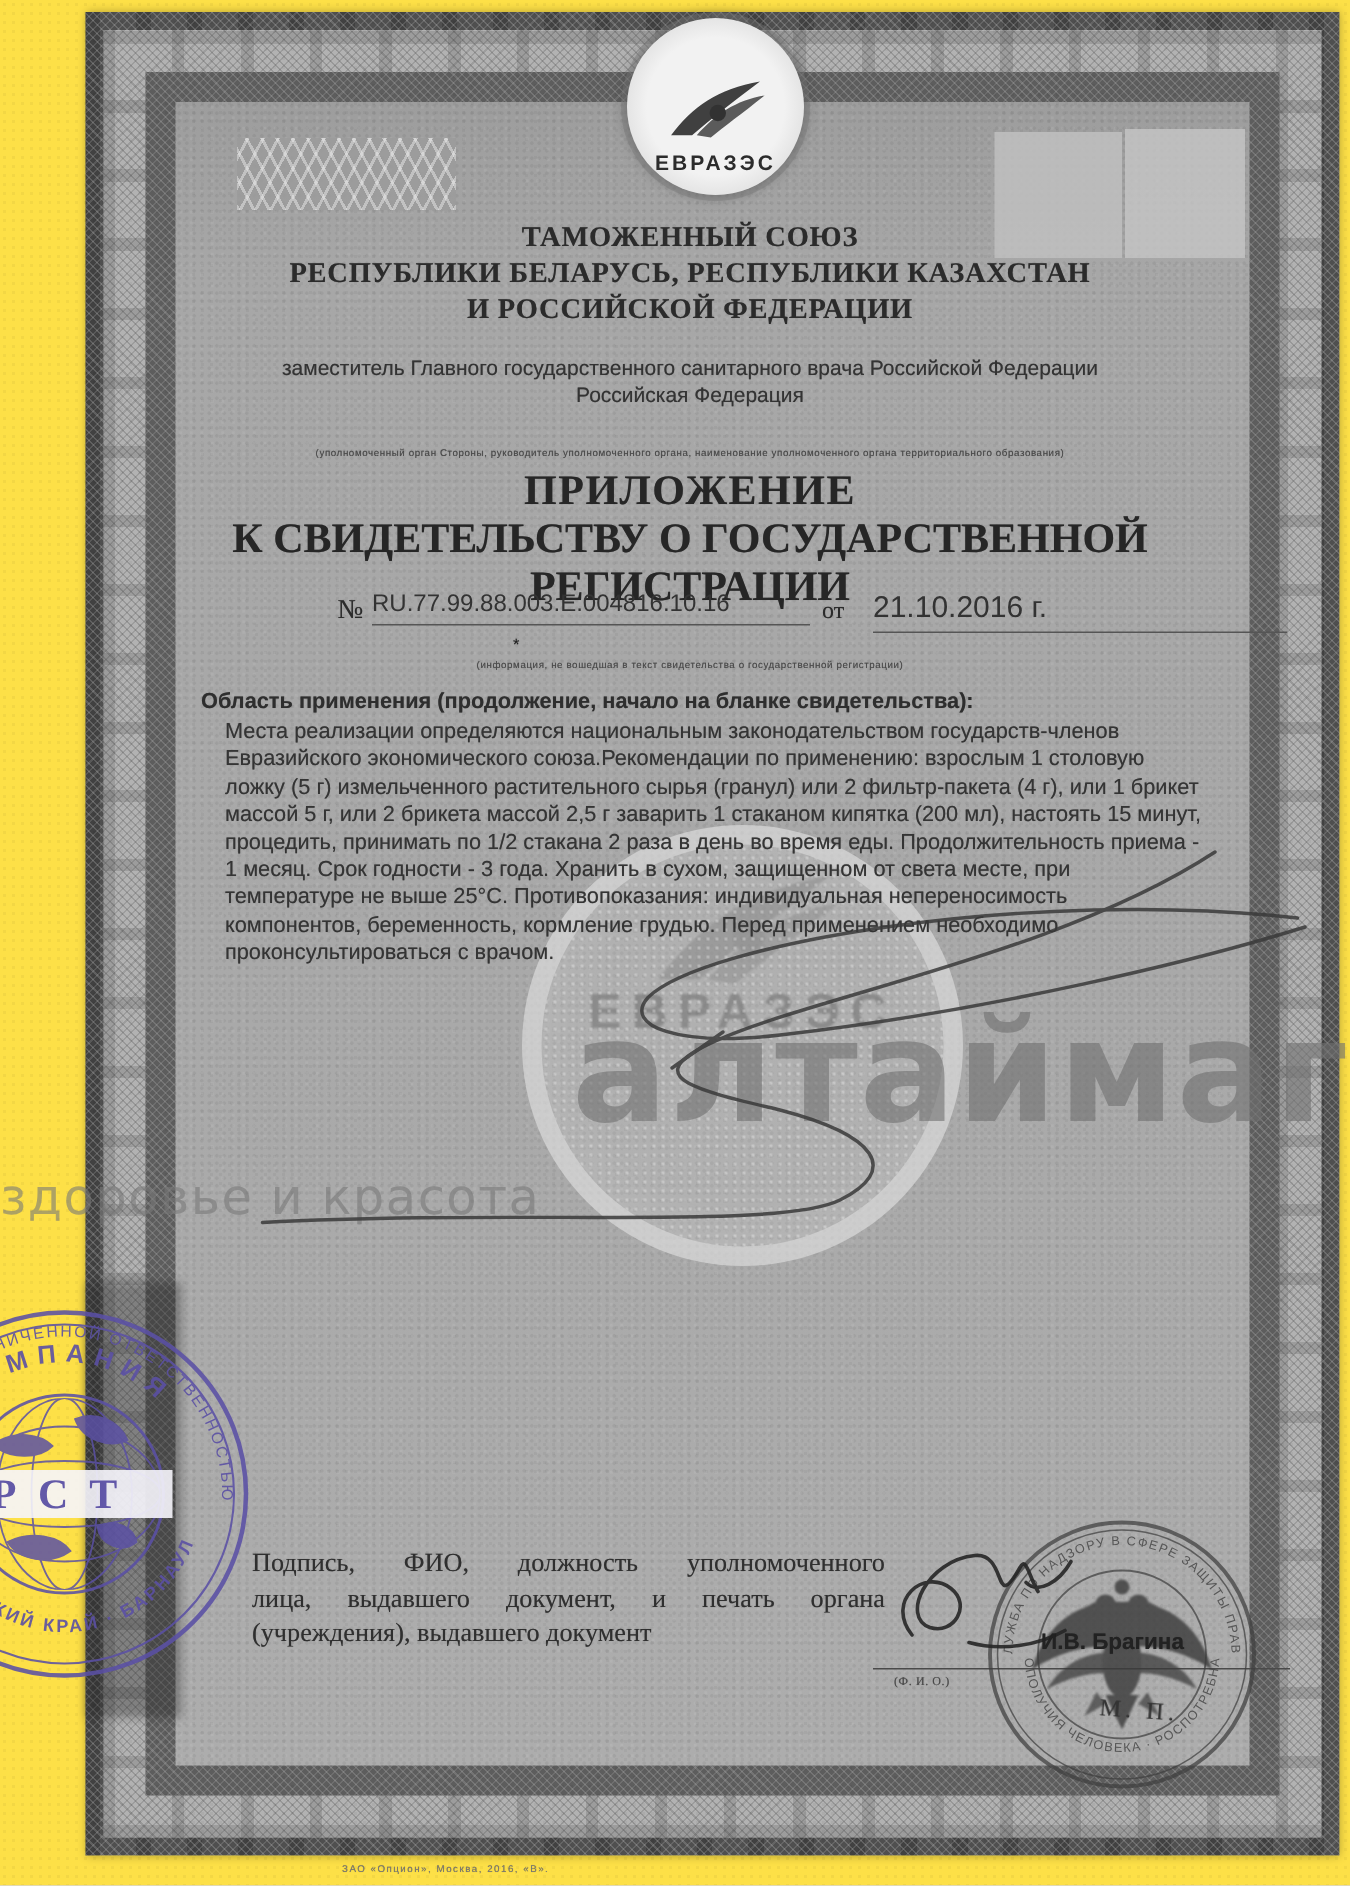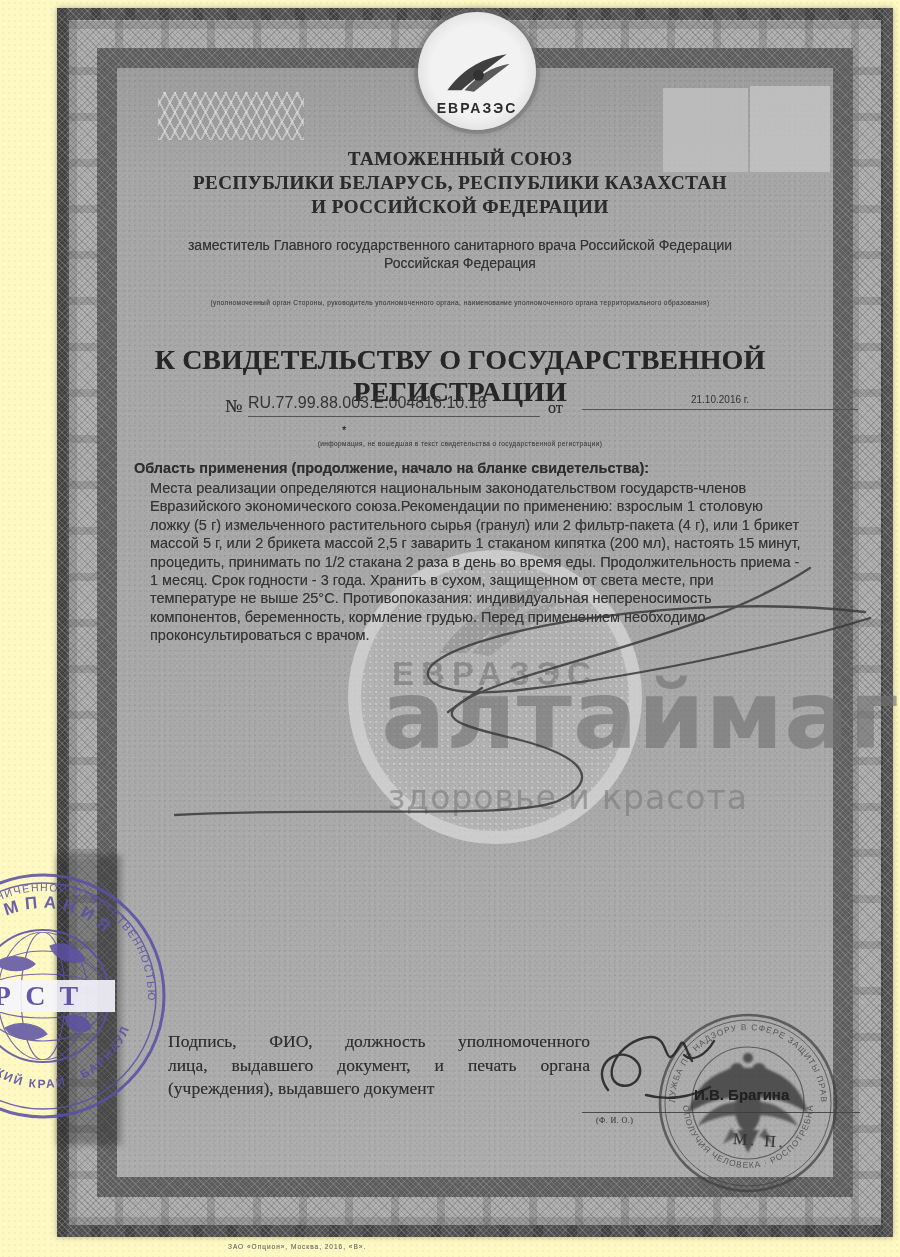--- a/index.html
+++ b/index.html
@@ -1,17 +1,17 @@
 <!DOCTYPE html>
 <html><head>
 <meta charset="utf-8">
 <style>
   html,body{margin:0;padding:0;background:#ffffff;}
   #page{position:relative;width:900px;height:1257px;overflow:hidden;
-        background:#fef9c3;font-family:"Liberation Sans",sans-serif;}
+        background:#fde047;font-family:"Liberation Sans",sans-serif;}
   #page::after{content:"";position:absolute;inset:0;pointer-events:none;
         background-image:radial-gradient(rgba(0,0,0,.04) 1px,transparent 1px);
         background-size:6px 6px;}
   
   #frame{position:absolute;left:57px;top:8px;width:836px;height:1229px;
          box-shadow:0 0 6px rgba(0,0,0,.30);}
   .band{position:absolute;}
   #b-outer{inset:0;background:#4f4f4f;
     background-image:
       repeating-linear-gradient(45deg,rgba(255,255,255,.16) 0 1px,transparent 1px 4px),
@@ -61,39 +61,39 @@
   #h5{top:237px;font-size:14px;color:#333;}
   #h6{top:255px;font-size:14px;color:#333;}
   .tiny{font-size:6.5px;color:#4a4a4a;filter:blur(.45px);letter-spacing:.4px;}
   #cap1{top:299px;}
   #t1{top:312px;font-size:28px;font-weight:bold;letter-spacing:1px;color:#262626;filter:blur(.2px);}
   #t2{top:344px;font-size:28px;font-weight:bold;letter-spacing:0;color:#262626;filter:blur(.2px);}
   #no-lbl{left:225px;top:396px;font-size:18px;}
   #no-line{position:absolute;left:248px;top:394px;width:292px;z-index:4;
     font-size:16px;color:#333;border-bottom:1.5px solid #555;padding-bottom:4px;}
   #ot-lbl{left:548px;top:399px;font-size:16px;}
-  #dt-line{position:absolute;left:582px;top:394px;width:276px;z-index:4;text-align:center;
-    font-size:10px;color:#333;border-bottom:1.5px solid #555;padding-bottom:4px;}
+  #dt-line{position:absolute;left:582px;top:394px;width:276px;z-index:4;
+    font-size:20px;color:#333;border-bottom:1.5px solid #555;padding-bottom:4px;}
   #star{left:342px;top:424px;font-size:11px;color:#222;}
   #cap2{top:440px;}
   #body-h{left:134px;top:460px;width:650px;font-size:14.5px;font-weight:bold;color:#2e2e2e;}
   #body-t{left:150px;top:479px;width:652px;font-size:14.5px;line-height:1.27;color:#343434;}
   
   #wm-circle{position:absolute;left:348px;top:550px;width:268px;height:268px;border-radius:50%;
     border:13px solid rgba(224,224,224,.55);z-index:3;
     background:radial-gradient(circle,rgba(205,205,205,.20) 55%,rgba(215,215,215,.38));}
   #wm-circle::after{content:"";position:absolute;inset:0;border-radius:50%;
     background-image:radial-gradient(rgba(255,255,255,.28) 1px,transparent 1px);background-size:6px 6px;}
   #wm-bird{position:absolute;left:60px;top:2px;width:150px;height:110px;opacity:.55;filter:blur(.6px);}
   #wm-ev{position:absolute;left:0;right:0;top:92px;text-align:center;font-weight:bold;
     font-size:33px;letter-spacing:7px;color:rgba(110,110,110,.55);filter:blur(.7px);}
   #brand{position:absolute;left:0;width:900px;top:660px;text-align:right;z-index:3;
     font-family:"DejaVu Sans",sans-serif;font-weight:bold;font-size:95px;
     color:rgba(112,112,112,.60);letter-spacing:1px;filter:blur(.3px);}
-  #tagline{position:absolute;left:0;width:748px;top:778px;text-align:right;z-index:3;
+  #tagline{position:absolute;left:0;width:748px;top:778px;text-align:left;z-index:3;
     font-family:"DejaVu Sans",sans-serif;font-size:33px;color:rgba(120,120,120,.60);
     letter-spacing:1px;filter:blur(.3px);}
   
   #foot-left{left:168px;top:1030px;width:422px;font-size:17.5px;line-height:1.35;color:#2f2f2f;}
   #foot-left .jl{text-align:justify;text-align-last:justify;}
   #sig-line{position:absolute;left:582px;top:1112px;width:278px;border-top:1.5px solid #4a4a4a;z-index:4;}
   #fio{left:596px;top:1116px;font-size:8px;text-align:right;}
   #signer{left:694px;top:1086px;font-size:15px;font-weight:600;color:#222;z-index:7;filter:blur(.2px);}
   #mp{left:733px;top:1132px;font-size:16px;letter-spacing:3px;color:#333;z-index:7;
       transform:rotate(4deg);filter:blur(.4px);}
@@ -131,20 +131,21 @@
     <div class="lbl">ЕВРАЗЭС</div>
   </div>
 
   <div class="txt ser ctr" id="h1">ТАМОЖЕННЫЙ СОЮЗ</div>
   <div class="txt ser ctr" id="h2">РЕСПУБЛИКИ БЕЛАРУСЬ, РЕСПУБЛИКИ КАЗАХСТАН</div>
   <div class="txt ser ctr" id="h3">И РОССИЙСКОЙ ФЕДЕРАЦИИ</div>
   <div class="txt ctr" id="h5">заместитель Главного государственного санитарного врача Российской Федерации</div>
   <div class="txt ctr" id="h6">Российская Федерация</div>
   <div class="txt ctr tiny" id="cap1">(уполномоченный орган Стороны, руководитель уполномоченного органа, наименование уполномоченного органа территориального образования)</div>
 
+  <div class="txt ser ctr" id="t1">ПРИЛОЖЕНИЕ</div>
   <div class="txt ser ctr" id="t2">К СВИДЕТЕЛЬСТВУ О ГОСУДАРСТВЕННОЙ РЕГИСТРАЦИИ</div>
 
   <div class="txt ser" id="no-lbl">№</div>
   <div id="no-line">RU.77.99.88.003.E.004816.10.16</div>
   <div class="txt ser" id="ot-lbl">от</div>
   <div id="dt-line">21.10.2016 г.</div>
   <div class="txt" id="star">*</div>
   <div class="txt ctr tiny" id="cap2">(информация, не вошедшая в текст свидетельства о государственной регистрации)</div>
 
   <div class="txt" id="body-h">Область применения (продолжение, начало на бланке свидетельства):</div>

